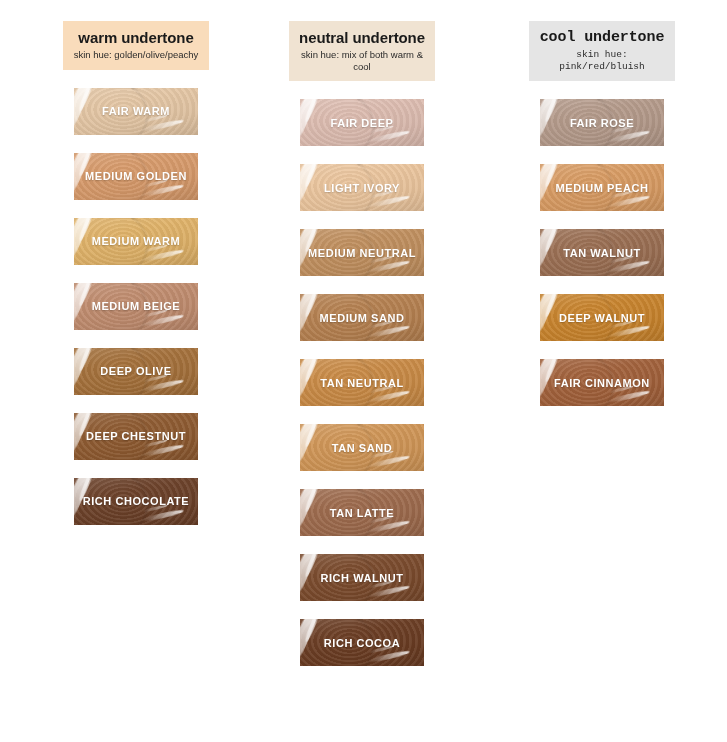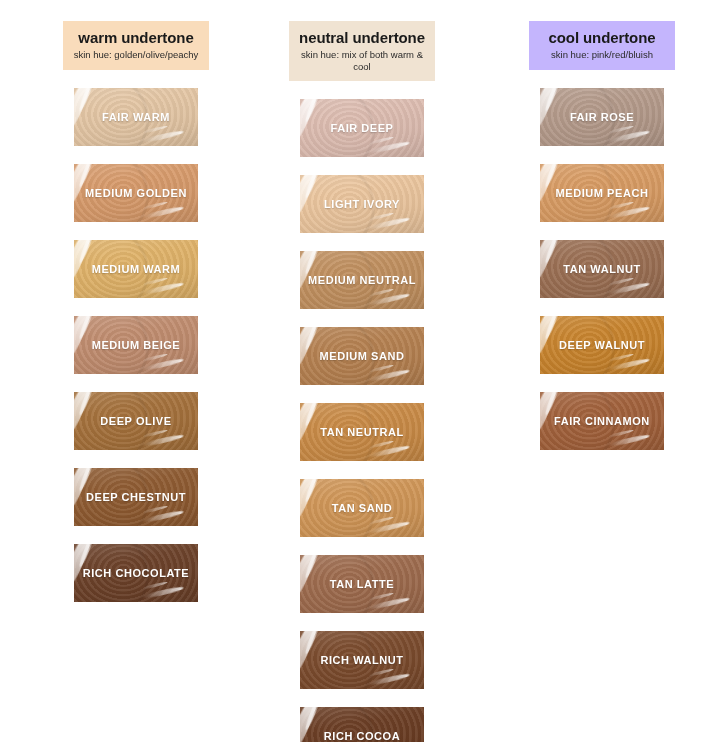--- a/index.html
+++ b/index.html
@@ -35,21 +35,21 @@
     color:#2b2b2b;
     margin-top:3px;
     line-height:1.2;
   }
 
   .swatches{margin-top:18px;position:relative;}
 
   .swatch{
     position:relative;
     width:124px;
-    height:58px;
+    height:47px;
     margin:0 auto 18px auto;
     overflow:hidden;
     display:flex;
     align-items:center;
     justify-content:center;
   }
   .swatch-base{position:absolute;inset:0;}
   
   .swatch-swirl{
     position:absolute;
@@ -330,21 +330,21 @@
           <div class="streak"></div>
           <div class="streak2"></div>
           <div class="gloss"></div>
           <div class="gloss2"></div>
           <div class="swatch-label">RICH COCOA</div>
         </div>
       </div>
   </div>
 
   <div class="column col-cool">
-    <div class="header" style="background: #c4b5fd;">
+    <div class="header" style="background: #e5e5e5; font-family: Liberation Mono, monospace;">
       <div class="header-title">cool undertone</div>
       <div class="header-sub">skin hue: pink/red/bluish</div>
     </div>
     <div class="swatches">
         <div class="swatch">
           <div class="swatch-base" style="background: rgb(180, 154, 138);"></div>
           <div class="swatch-swirl"></div>
           <div class="swatch-rim"></div>
           <div class="swatch-shade"></div>
           <div class="streak"></div>

